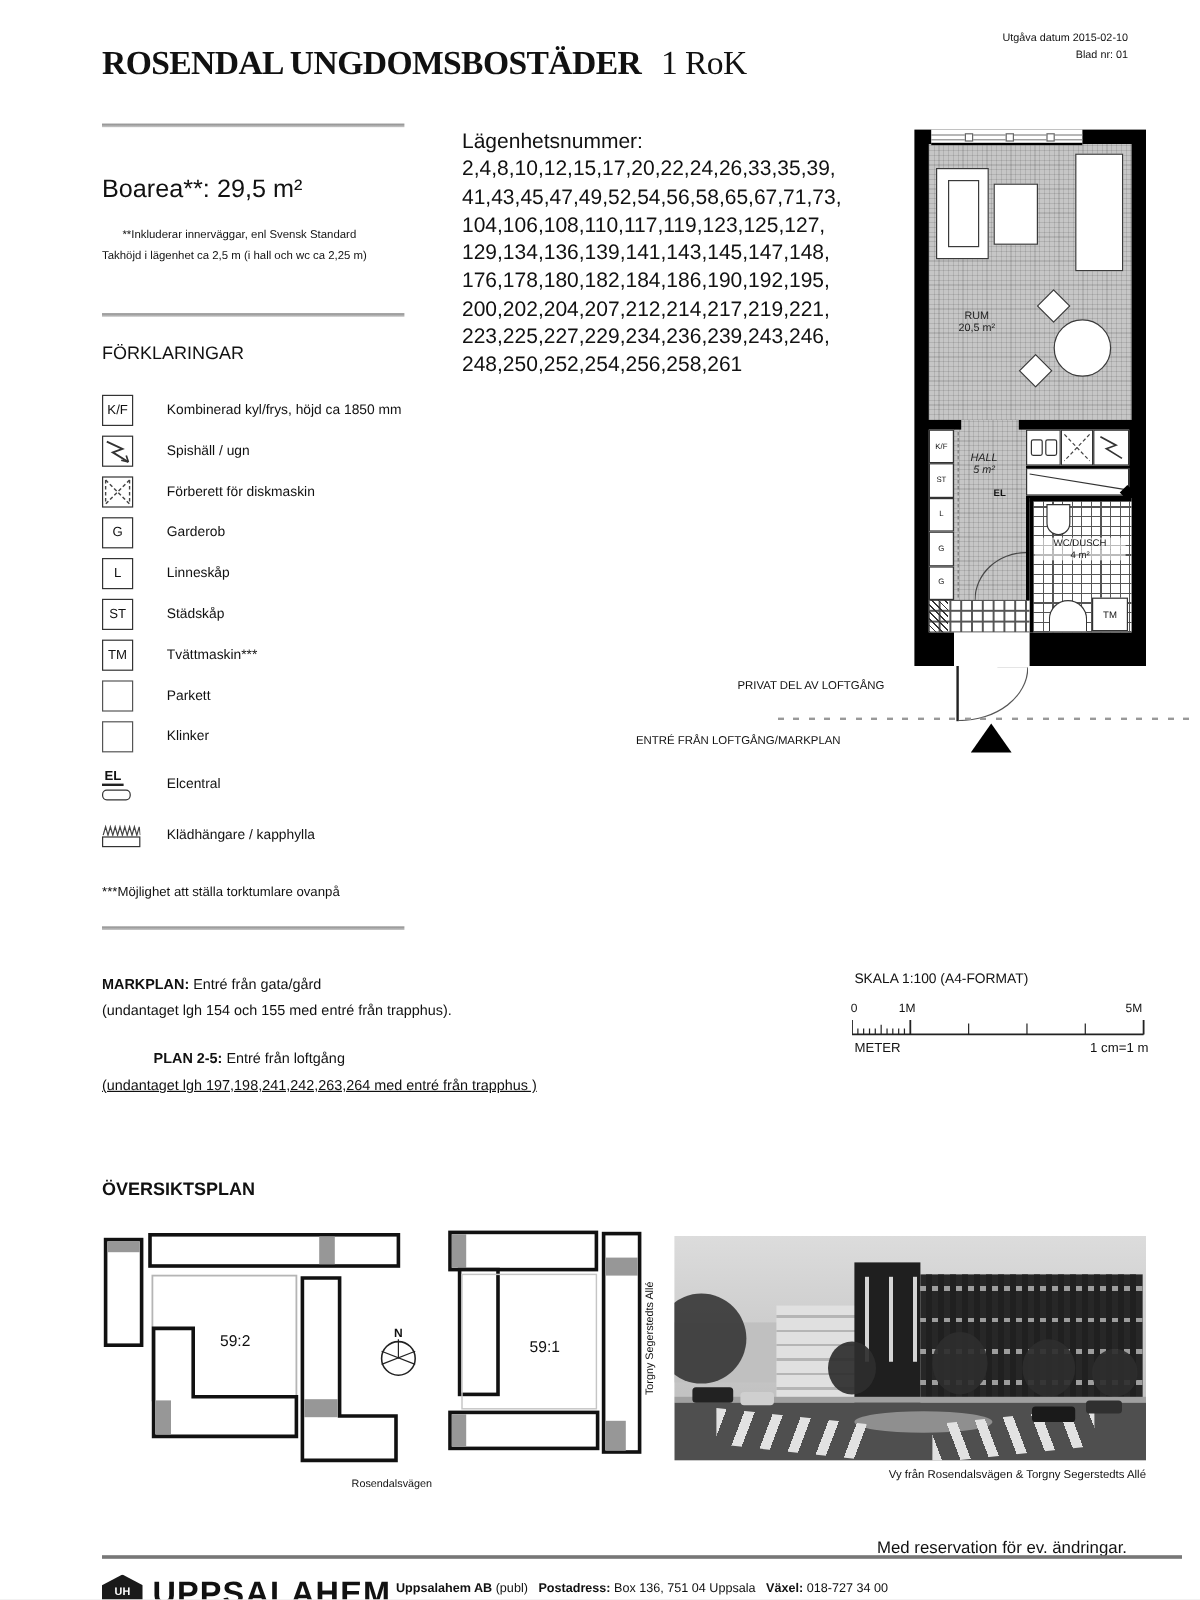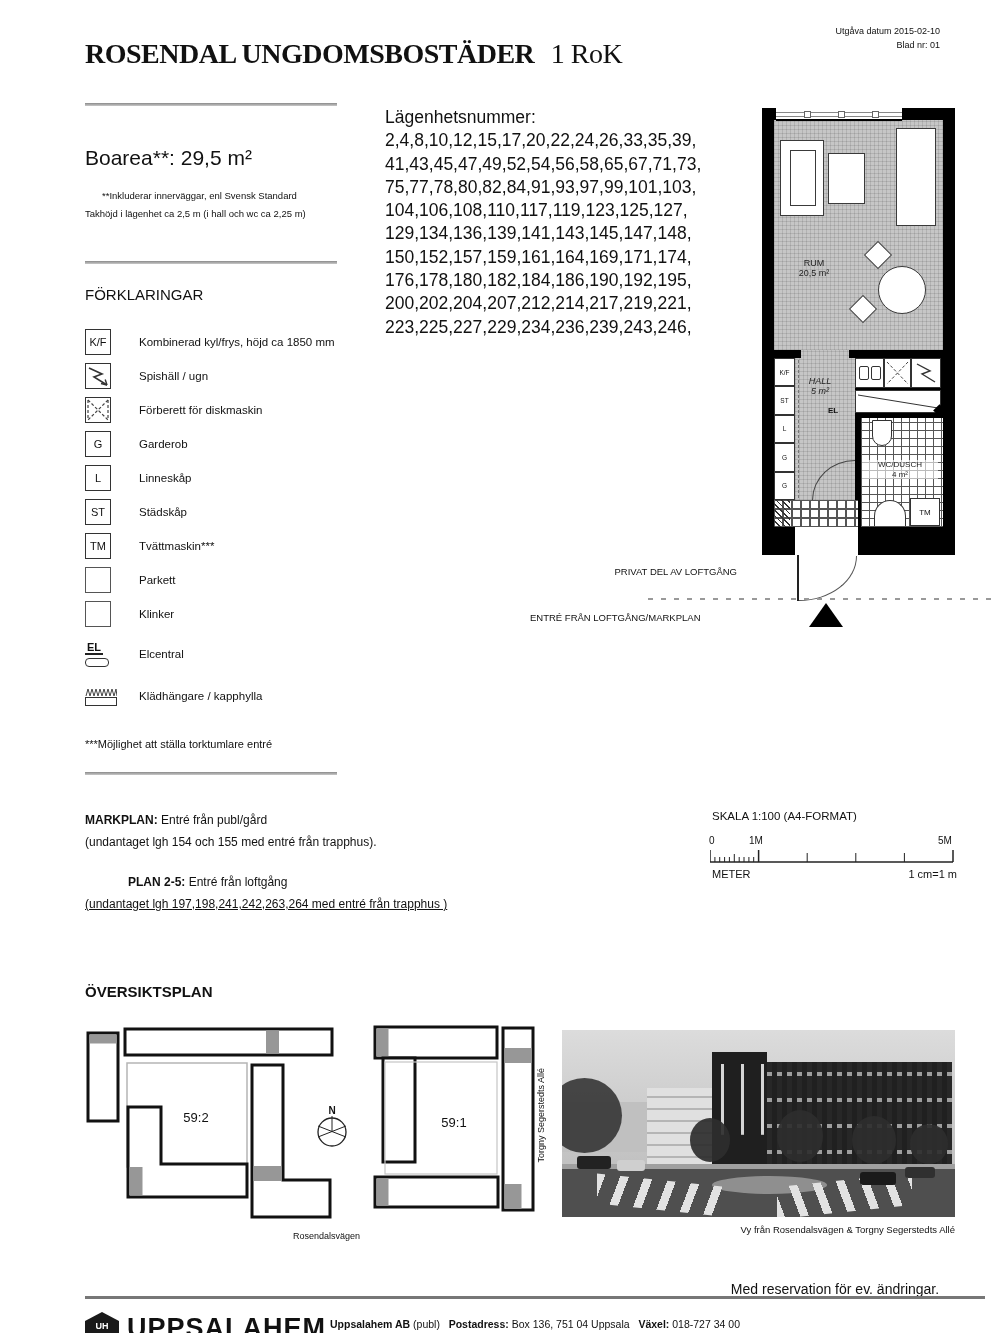--- a/index.html
+++ b/index.html
@@ -124,34 +124,33 @@
   <div class="lrow" style="top:682px;">
     <span class="lsym" style="flex-direction:column;align-items:flex-start;">
       <svg width="32" height="10" viewBox="0 0 32 10">
           <path d="M1,9 l2,-7 l2,7 l2,-7 l2,7 l2,-7 l2,7 l2,-7 l2,7 l2,-7 l2,7 l2,-7 l2,7 l2,-7 l2,7 l2,-7 l1,7" fill="none" stroke="#444" stroke-width="1"></path>
         </svg>
       <span style="display:block;width:32px;height:9px;border:1.5px solid #333;box-sizing:border-box;"></span>
     </span>
     <span class="llab">Klädhängare / kapphylla</span>
   </div>
 
-  <div class="abs" style="left:85px;top:738px;font-size:11px;">***Möjlighet att ställa torktumlare entré</div>
+  <div class="abs" style="left:85px;top:738px;font-size:11px;">***Möjlighet att ställa torktumlare ovanpå</div>
   <div class="abs rule" style="left:85px;top:772px;width:252px;"></div>
 
   <div class="abs" style="left:385px;top:106px;font-size:17.5px;line-height:23.3px;">
     <div>Lägenhetsnummer:</div>
     <div>2,4,8,10,12,15,17,20,22,24,26,33,35,39,</div>
     <div>41,43,45,47,49,52,54,56,58,65,67,71,73,</div>
-    <div>75,77,78,80,82,84,91,93,97,99,101,103,</div>
     <div>104,106,108,110,117,119,123,125,127,</div>
     <div>129,134,136,139,141,143,145,147,148,</div>
-    <div>150,152,157,159,161,164,169,171,174,</div>
     <div>176,178,180,182,184,186,190,192,195,</div>
     <div>200,202,204,207,212,214,217,219,221,</div>
     <div>223,225,227,229,234,236,239,243,246,</div>
+    <div>248,250,252,254,256,258,261</div>
   </div>
 
   <div class="abs" style="left:762px;top:108px;width:193px;height:447px;background:#000;">
     <div class="abs parkett" style="left:12px;top:12px;width:169px;height:230px;"></div>
     <div class="abs parkett" style="left:33px;top:242px;width:60px;height:150px;"></div>
 
     <div class="abs" style="left:14px;top:0;width:126px;height:13px;background:#fff;border-bottom:2px solid #000;box-sizing:border-box;">
       <div style="height:1px;background:#888;margin-top:4px;"></div>
       <div style="height:1px;background:#888;margin-top:3px;"></div>
       <div class="abs" style="left:28px;top:3px;width:5px;height:5px;border:1px solid #666;background:#fff;"></div>
@@ -200,21 +199,21 @@
     </div>
     <div class="kcell" style="left:93px;top:282px;width:86px;height:23px;">
       <svg width="82" height="19" viewBox="0 0 82 19">
           <line x1="1" y1="3" x2="81" y2="16" stroke="#333" stroke-width="1"></line>
         </svg>
     </div>
 
     <div class="abs klinker" style="left:96px;top:307px;width:85px;height:112px;border-left:3px solid #000;border-top:3px solid #000;box-sizing:border-box;"></div>
     <div class="abs" style="left:110px;top:312px;width:20px;height:26px;background:#fff;border:1.5px solid #333;border-radius:0 0 10px 10px;box-sizing:border-box;"></div>
     <div class="abs planlab" style="left:100px;top:340px;width:76px;font-size:8px;line-height:9.5px;background:transparent;">
-      <div style="background:rgba(255,255,255,.6);margin-top:12px;">WC/DUSCH</div>
+      <div style="background:rgba(255,255,255,.6);">WC/DUSCH</div>
       <div style="background:rgba(255,255,255,.6);">4 m²</div>
     </div>
     <div class="kcell" style="left:148px;top:390px;width:30px;height:28px;font-size:8px;">TM</div>
     <div class="abs" style="left:112px;top:392px;width:32px;height:26px;background:#fff;border:1.5px solid #333;border-bottom:none;border-radius:16px 16px 0 0;box-sizing:border-box;"></div>
 
     <div class="abs klinker" style="left:12px;top:392px;width:84px;height:27px;background-size:9px 9px;"></div>
     <div class="abs" style="left:12px;top:392px;width:16px;height:27px;background:repeating-linear-gradient(45deg,#333 0 1px,transparent 1px 4px);"></div>
 
     <div class="abs" style="left:50px;top:352px;width:43px;height:40px;border-top:1.5px solid #444;border-left:1.5px solid #444;border-top-left-radius:100% 100%;box-sizing:border-box;"></div>
     <div class="abs" style="left:66px;top:298px;font-size:8px;font-weight:bold;">EL</div>
@@ -229,21 +228,21 @@
 
   <div class="abs" style="left:797px;top:555px;width:2px;height:46px;background:#222;"></div>
   <div class="abs" style="left:799px;top:556px;width:58px;height:45px;border-bottom:1.5px solid #555;border-right:1.5px solid #555;border-bottom-right-radius:100% 100%;box-sizing:border-box;"></div>
   <div class="abs" style="left:648px;top:598px;width:350px;height:2px;background:repeating-linear-gradient(90deg,#999 0 5px,transparent 5px 13px);"></div>
   <div class="abs" style="left:809px;top:603px;width:0;height:0;border-left:17px solid transparent;border-right:17px solid transparent;border-bottom:24px solid #000;"></div>
 
   <div class="abs sm" style="left:560px;top:566px;width:177px;text-align:right;">PRIVAT DEL AV LOFTGÅNG</div>
   <div class="abs sm" style="left:530px;top:612px;width:207px;text-align:left;">ENTRÉ FRÅN LOFTGÅNG/MARKPLAN</div>
 
   <div class="abs" style="left:85px;top:813px;font-size:12px;">
-    <b>MARKPLAN:</b><span> Entré från publ/gård</span>
+    <b>MARKPLAN:</b><span> Entré från gata/gård</span>
   </div>
   <div class="abs" style="left:85px;top:835px;font-size:12px;">(undantaget lgh 154 och 155 med entré från trapphus).</div>
   <div class="abs" style="left:85px;top:875px;font-size:12px;padding-left:43px;">
     <b>PLAN 2-5:</b><span> Entré från loftgång</span>
   </div>
   <div class="abs" style="left:85px;top:897px;font-size:12px;text-decoration:underline;">(undantaget lgh 197,198,241,242,263,264 med entré från trapphus  )</div>
 
   <div class="abs" style="left:712px;top:810px;font-size:11.5px;">SKALA 1:100 (A4-FORMAT)</div>
   <div class="abs" style="left:709px;top:835px;font-size:10px;">0</div>
   <div class="abs" style="left:749px;top:835px;font-size:10px;">1M</div>

